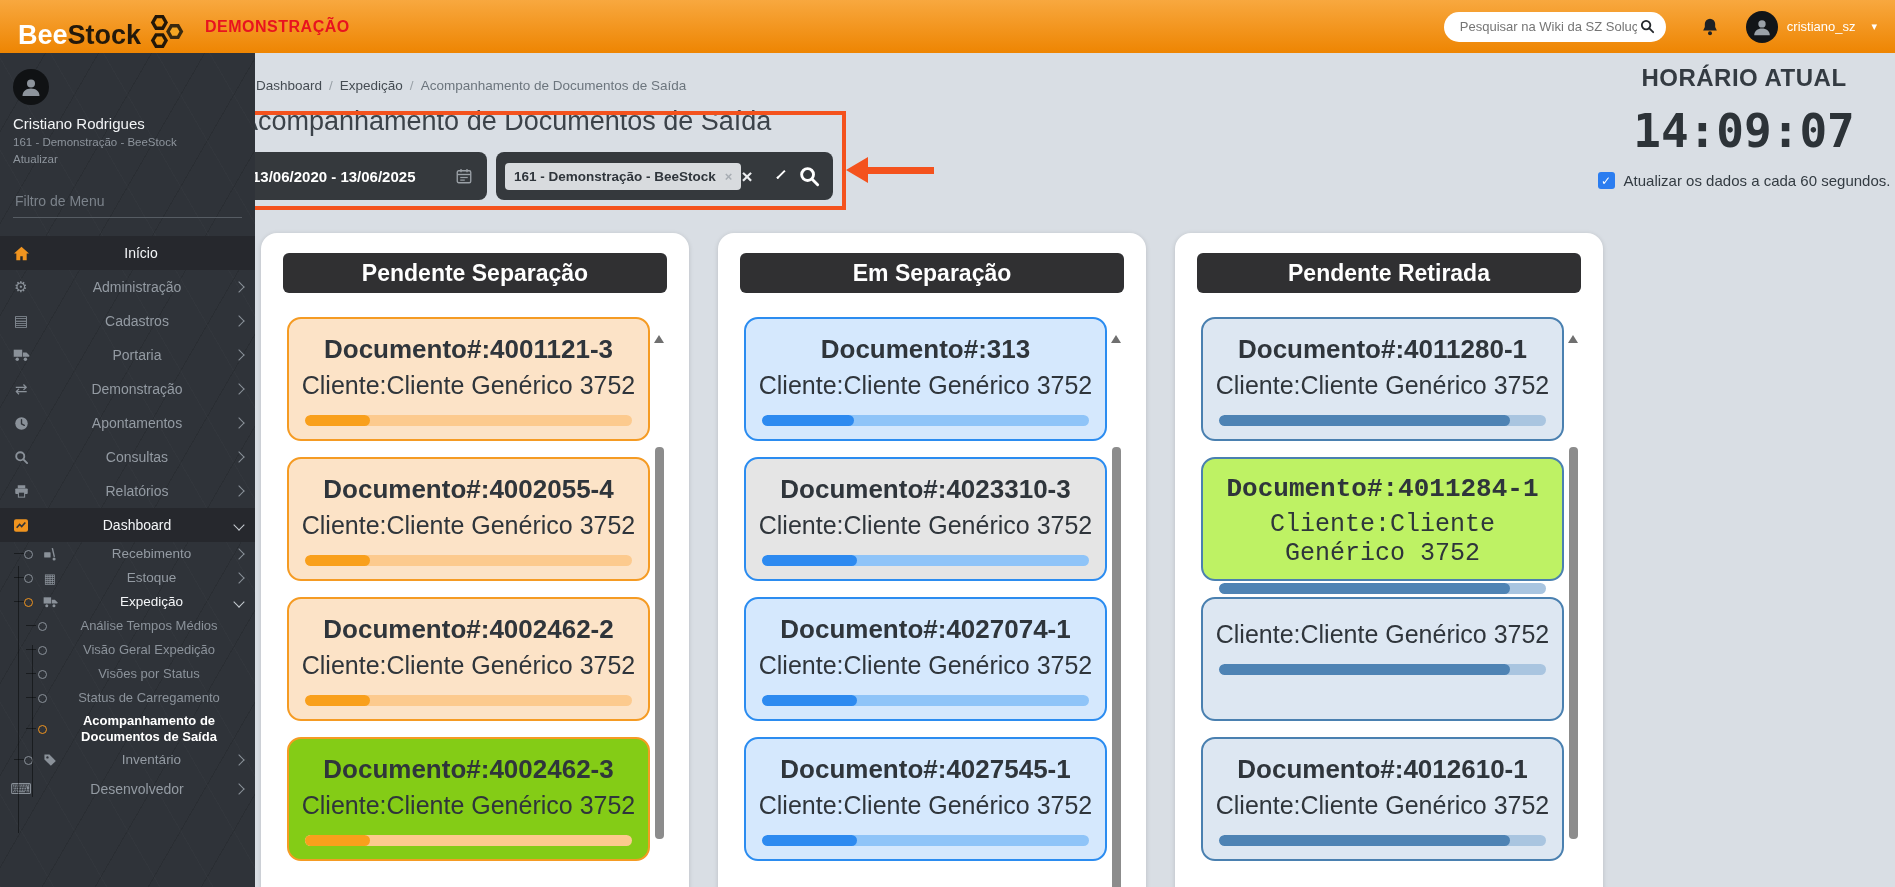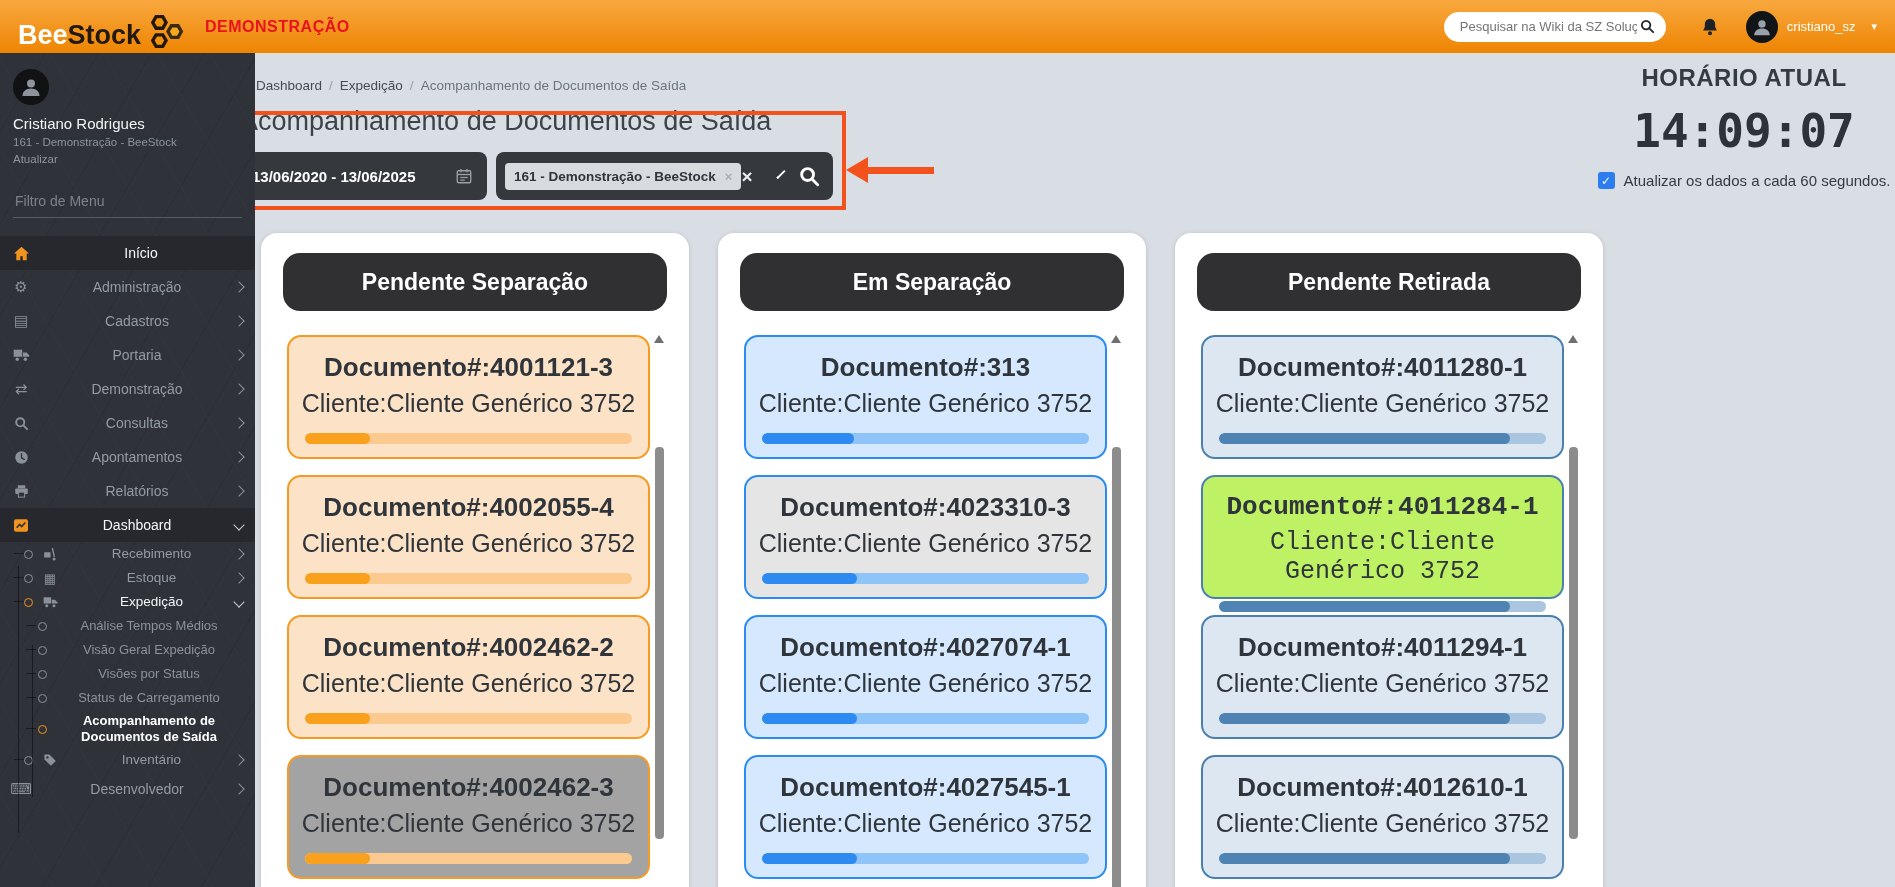--- a/index.html
+++ b/index.html
@@ -87,21 +87,21 @@
   .clock-heading{font-size:24px;font-weight:700;color:#343b42;letter-spacing:.5px;}
   .clock-time{font-family:"DejaVu Sans Mono",monospace;font-size:46px;font-weight:700;color:#2d3338;margin-top:12px;}
   .refresh-row{margin-top:14px;display:flex;align-items:center;justify-content:center;gap:9px;}
   .cbx{width:17px;height:17px;background:#2b7df0;border-radius:3px;color:#fff;font-size:12px;font-weight:700;
     display:flex;align-items:center;justify-content:center;cursor:pointer;flex:none;}
   .refresh-label{font-size:15px;color:#333b42;}
 
   
   .board{position:absolute;left:261px;top:233px;display:flex;gap:29px;z-index:4;}
   .col-panel{position:relative;width:428px;height:700px;background:#ffffff;border-radius:16px;box-shadow:0 1px 5px rgba(0,0,0,.14);box-sizing:border-box;padding-top:20px;}
-  .col-header{margin:0 22px;height:58px;border-radius:17px;background:#303032;color:#fff;font-size:23px;font-weight:700;
+  .col-header{margin:0 22px;height:40px;border-radius:6px;background:#303032;color:#fff;font-size:23px;font-weight:700;
     display:flex;align-items:center;justify-content:center;}
   .card-list{margin:24px 39px 0 26px;}
   .doc-card{height:124px;border-radius:14px;border:2px solid;box-sizing:border-box;text-align:center;padding-top:15px;margin-bottom:16px;cursor:pointer;}
   .doc-title{font-size:26px;font-weight:600;color:#2f353b;}
   .doc-client{font-size:25px;color:#2f353b;margin-top:6px;}
   .bar{margin:15px 16px 0;height:11px;border-radius:6px;overflow:hidden;}
   .fill{height:100%;border-radius:6px;}
   .col-scrollbar{position:absolute;right:25px;top:102px;width:9px;bottom:8px;}
   .sb-up{position:absolute;left:-1px;top:0;width:0;height:0;border-left:5px solid transparent;border-right:5px solid transparent;border-bottom:8px solid #6f6f6f;}
   .sb-thumb{position:absolute;left:0;width:9px;background:#8c8c8c;border-radius:4px;}
@@ -210,35 +210,35 @@
         <div class="mi lvl0">
           <span class="micon ">
             <span class="glyph">⇄</span>
           </span>
           <span class="lbl">Demonstração</span>
           <span class="chev right"></span>
         </div>
         <div class="mi lvl0">
           <span class="micon ">
             <svg width="15" height="15" viewBox="0 0 24 24">
+              <circle cx="12" cy="12" r="10" fill="currentColor"></circle>
+              <path d="M12 6v6.5l4.5 2.5" fill="none" stroke="#2f3339" stroke-width="2.2" stroke-linecap="round"></path>
+            </svg>
+          </span>
+          <span class="lbl">Apontamentos</span>
+          <span class="chev right"></span>
+        </div>
+        <div class="mi lvl0">
+          <span class="micon ">
+            <svg width="15" height="15" viewBox="0 0 24 24">
               <circle cx="10" cy="10" r="6.5" fill="none" stroke="currentColor" stroke-width="3"></circle>
               <line x1="15" y1="15" x2="21" y2="21" stroke="currentColor" stroke-width="3" stroke-linecap="round"></line>
             </svg>
           </span>
           <span class="lbl">Consultas</span>
-          <span class="chev right"></span>
-        </div>
-        <div class="mi lvl0">
-          <span class="micon ">
-            <svg width="15" height="15" viewBox="0 0 24 24">
-              <circle cx="12" cy="12" r="10" fill="currentColor"></circle>
-              <path d="M12 6v6.5l4.5 2.5" fill="none" stroke="#2f3339" stroke-width="2.2" stroke-linecap="round"></path>
-            </svg>
-          </span>
-          <span class="lbl">Apontamentos</span>
           <span class="chev right"></span>
         </div>
         <div class="mi lvl0">
           <span class="micon ">
             <svg width="15" height="15" viewBox="0 0 24 24">
               <rect x="6" y="2" width="12" height="5" fill="currentColor"></rect>
               <rect x="2" y="7" width="20" height="9" rx="1.5" fill="currentColor"></rect>
               <rect x="7" y="13" width="10" height="8" fill="#2f3339" stroke="currentColor" stroke-width="1.6"></rect>
             </svg>
           </span>
@@ -411,21 +411,21 @@
               <div class="fill" style="width: 20%; background: rgb(249, 160, 28);"></div>
             </div>
           </div>
           <div class="doc-card" style="background: rgb(252, 227, 199); border-color: rgb(245, 155, 35);">
             <div class="doc-title">Documento#:4002462-2</div>
             <div class="doc-client">Cliente:Cliente Genérico 3752</div>
             <div class="bar" style="background: rgb(252, 202, 142);">
               <div class="fill" style="width: 20%; background: rgb(249, 160, 28);"></div>
             </div>
           </div>
-          <div class="doc-card" style="background: #a3a3a3; border-color: rgb(245, 155, 35);">
+          <div class="doc-card" style="background: #84cc16; border-color: rgb(245, 155, 35);">
             <div class="doc-title">Documento#:4002462-3</div>
             <div class="doc-client">Cliente:Cliente Genérico 3752</div>
             <div class="bar" style="background: rgb(252, 202, 142);">
               <div class="fill" style="width: 20%; background: rgb(249, 160, 28);"></div>
             </div>
           </div>
         </div>
         <div class="col-scrollbar">
           <div class="sb-up"></div>
           <div class="sb-thumb" style="top: 112px; height: 392px;"></div>
@@ -479,21 +479,20 @@
             </div>
           </div>
           <div class="doc-card" style="background: #bef264; border-color: rgb(74, 128, 176); font-family: Liberation Mono, monospace;">
             <div class="doc-title">Documento#:4011284-1</div>
             <div class="doc-client">Cliente:Cliente Genérico 3752</div>
             <div class="bar" style="background: rgb(169, 197, 224);">
               <div class="fill" style="width: 89%; background: rgb(78, 131, 180);"></div>
             </div>
           </div>
           <div class="doc-card" style="background: rgb(221, 231, 242); border-color: rgb(74, 128, 176);">
-            <div class="doc-title">Documento#:4011294-1</div>
             <div class="doc-client">Cliente:Cliente Genérico 3752</div>
             <div class="bar" style="background: rgb(169, 197, 224);">
               <div class="fill" style="width: 89%; background: rgb(78, 131, 180);"></div>
             </div>
           </div>
           <div class="doc-card" style="background: rgb(221, 231, 242); border-color: rgb(74, 128, 176);">
             <div class="doc-title">Documento#:4012610-1</div>
             <div class="doc-client">Cliente:Cliente Genérico 3752</div>
             <div class="bar" style="background: rgb(169, 197, 224);">
               <div class="fill" style="width: 89%; background: rgb(78, 131, 180);"></div>

